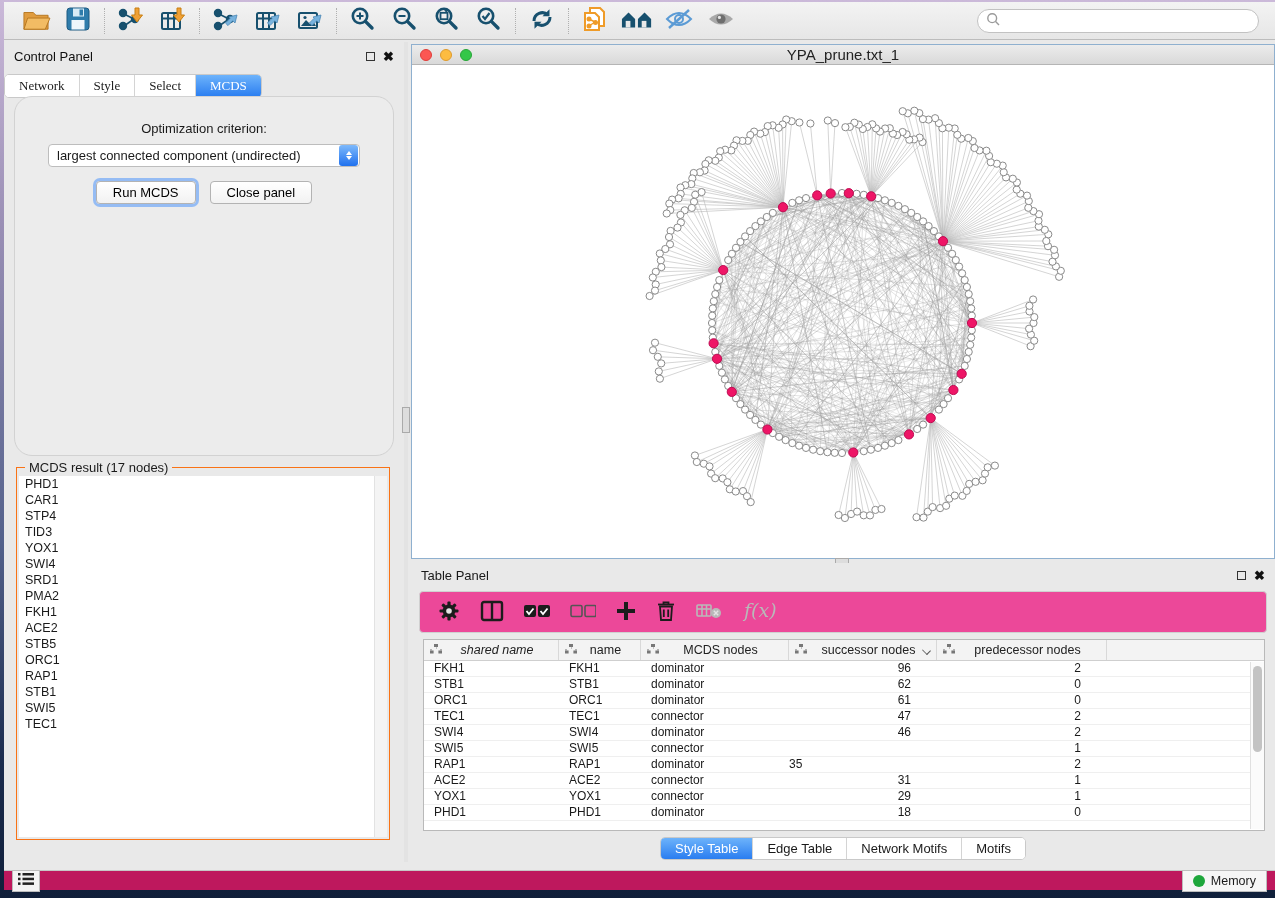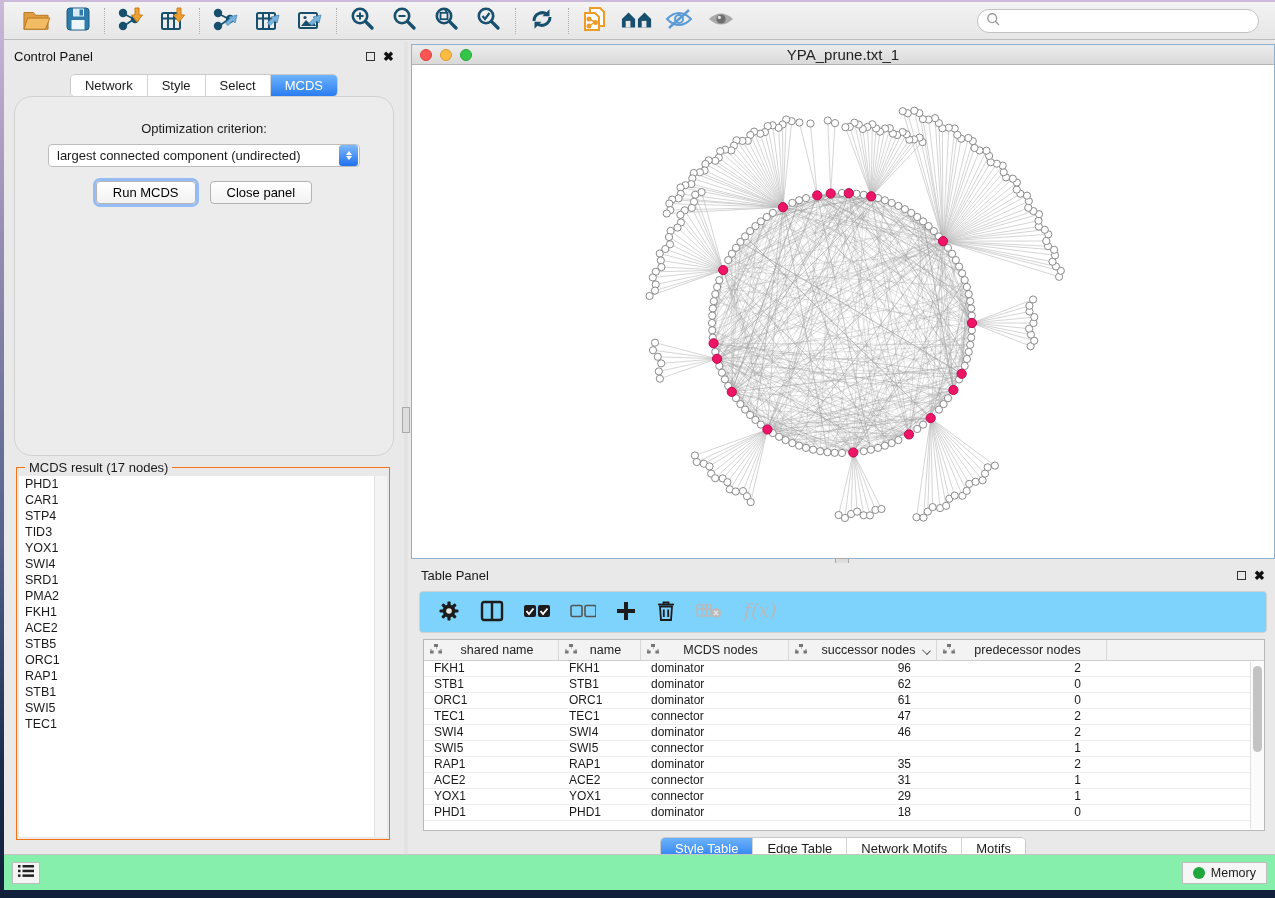--- a/index.html
+++ b/index.html
@@ -20,21 +20,21 @@
     display:flex; align-items:center; padding-left:8px; }
   .search-box input { border:none; outline:none; flex:1; font:12px "Liberation Sans",sans-serif; background:transparent; }
 
   
   .control-panel { position:absolute; left:0; top:40px; width:400px; bottom:28px; background:#e9e9e9; }
   .cp-header { height:28px; display:flex; align-items:center; padding:0 10px; }
   .cp-title { font-size:13px; color:#111; }
   .win-btns { margin-left:auto; display:flex; gap:8px; align-items:center; }
   .float-sq { width:9px; height:9px; border:1.5px solid #333; display:inline-block; }
   .close-x { font-weight:bold; font-size:13px; color:#111; line-height:9px; }
-  .cp-tabs { display:flex; justify-content:center; margin-top:4px; }
+  .cp-tabs { display:flex; justify-content:flex-start; margin-top:4px;font-family:Liberation Serif, serif; }
   .seg { display:flex; background:#fff; border:1px solid #c9c9c9; border-radius:5px; overflow:hidden; }
   .seg .tab { padding:3px 14px; font-size:13px; color:#1a1a1a; border-right:1px solid #d4d4d4; background:#fff; }
   .seg .tab:last-child { border-right:none; }
   .seg .tab.active { background:linear-gradient(#6db3fb,#2a7df0); color:#fff; }
   .cp-inner { position:absolute; left:10px; right:10px; top:54px; height:360px;
     background:#ececec; border:1px solid #d2d2d2; border-radius:18px; }
   .opt-label { text-align:center; margin-top:24px; font-size:13px; }
   .dropdown { margin:8px auto 0; width:312px; height:23px; background:#fff; border:1px solid #bdbdbd;
     border-radius:4px; display:flex; align-items:center; }
   .dropdown .dd-text { flex:1; padding-left:8px; font-size:13px; white-space:nowrap; overflow:hidden; }
@@ -68,38 +68,38 @@
   .dot.yellow { background:#fdbc40; border:1px solid #de9b2d; }
   .dot.green { background:#33c748; border:1px solid #27a537; }
   .net-title { position:absolute; left:0; right:0; text-align:center; font-size:15px; color:#222; }
   .net-canvas { position:absolute; left:0; right:0; top:20px; bottom:0; background:#fff; }
   .h-handle { position:absolute; left:50%; margin-left:-7px; top:516px; width:14px; height:8px;
     background:#ddd; border:1px solid #aaa; }
 
   
   .table-panel { position:absolute; left:3px; right:0; top:521px; bottom:4px; background:#e9e9e9; }
   .tp-header { height:24px; display:flex; align-items:center; padding:0 10px; }
-  .tp-toolbar { position:absolute; left:8px; right:8px; top:28px; height:42px; background:#7dd3fc;
+  .tp-toolbar { position:absolute; left:8px; right:8px; top:28px; height:42px; background:#ec4899;
     border:1px solid #d0d0d0; border-radius:4px; display:flex; align-items:center; gap:20px; padding-left:18px; }
   .tp-tool { display:flex; align-items:center; justify-content:center; }
   .tbl-wrap { position:absolute; left:12px; right:10px; top:76px; height:192px; background:#fff; border:1px solid #b9b9b9; }
   .tbl-head { display:flex; height:21px; background:#f3f3f3; border-bottom:1px solid #cfcfcf; }
   .th { display:flex; align-items:center; border-right:1px solid #d8d8d8; font-size:12.5px; color:#222; position:relative; }
   .th .hier { margin-left:6px; }
   .th .lbl { flex:1; text-align:center; padding-right:6px; }
   .th .sort-ch { position:absolute; right:6px; top:7px; width:7px; height:7px; border-right:1.6px solid #555;
     border-bottom:1.6px solid #555; transform:rotate(45deg) scale(1,.8); }
   .tbl-body .tr { display:flex; height:16px; border-bottom:1px solid #efefef; }
   .td { font-size:12px; line-height:15px; white-space:nowrap; overflow:hidden; }
   .tbl-scroll { position:absolute; right:0; top:22px; bottom:1px; width:14px; background:#fbfbfb; border-left:1px solid #e0e0e0; }
   .tbl-thumb { position:absolute; left:2px; right:2px; top:4px; height:86px; background:#c3c3c3; border-radius:6px; }
   .tp-tabs { position:absolute; left:0; right:0; top:274px; display:flex; justify-content:center; }
 
   
-  .status-bar { position:absolute; left:0; right:0; bottom:0; height:36px; background:#86efac; border-top:1px solid #c6c6c6;
+  .status-bar { position:absolute; left:0; right:0; bottom:0; height:20px; background:#be185d; border-top:1px solid #c6c6c6;
     display:flex; align-items:center; padding:5px 8px; }
   .sb-left-btn { width:28px; height:22px; background:#f4f4f4; border:1px solid #bdbdbd; display:flex; align-items:center; justify-content:center; }
   .memory-btn { margin-left:auto; height:22px; background:#f6f6f6; border:1px solid #bdbdbd; display:flex;
     align-items:center; gap:6px; padding:0 10px; font-size:12.5px; }
   .mem-dot { width:12px; height:12px; border-radius:50%; background:#1ea73c; }
 </style>
 </head>
 <body>
 
 <div class="app">
@@ -1363,21 +1363,21 @@
               </svg></span>
           </span>
           <span class="tp-tool">
             <span><svg width="38" height="24" viewBox="0 0 38 24">
                 <text x="2" y="18" font-family="DejaVu Serif, serif" font-style="italic" font-size="19" fill="#b9b9b9">f(x)</text>
               </svg></span>
           </span>
         </div>
       <div class="tbl-wrap">
         <div class="tbl-head" id="tblHead">
-            <div class="th" style="width: 135px;">
+            <div class="th" style="width: 135px; font-style: italic;">
               <span class="hier"><svg width="12" height="10" viewBox="0 0 12 10">
                   <g fill="#777">
                     <rect x="4" y="0" width="4" height="3"></rect>
                     <rect x="0" y="6.5" width="3.6" height="3"></rect>
                     <rect x="8.4" y="6.5" width="3.6" height="3"></rect>
                     <path d="M5.7 3v2H1.5v1.5h-1V5h5.2V3zM6.3 3v2h4.2v1.5h1V5H6.7V3z"></path>
                   </g>
                 </svg></span>
               <span class="lbl">shared name</span>
             </div>
@@ -1467,21 +1467,21 @@
               <div class="td" style="width: 135px; text-align: left; padding: 0px 0px 0px 10px;">SWI5</div>
               <div class="td" style="width: 82px; text-align: left; padding: 0px 0px 0px 10px;">SWI5</div>
               <div class="td" style="width: 148px; text-align: left; padding: 0px 0px 0px 10px;">connector</div>
               <div class="td" style="width: 148px; text-align: center; padding: 0px 26px 0px 0px; margin-top: 16px;">43</div>
               <div class="td" style="width: 170px; text-align: right; padding: 0px 26px 0px 0px;">1</div>
             </div>
             <div class="tr">
               <div class="td" style="width: 135px; text-align: left; padding: 0px 0px 0px 10px;">RAP1</div>
               <div class="td" style="width: 82px; text-align: left; padding: 0px 0px 0px 10px;">RAP1</div>
               <div class="td" style="width: 148px; text-align: left; padding: 0px 0px 0px 10px;">dominator</div>
-              <div class="td" style="width: 148px; text-align: right; padding: 0px 26px 0px 0px;">35</div>
+              <div class="td" style="width: 148px; text-align: left; padding: 0px 26px 0px 0px;">35</div>
               <div class="td" style="width: 170px; text-align: right; padding: 0px 26px 0px 0px;">2</div>
             </div>
             <div class="tr">
               <div class="td" style="width: 135px; text-align: left; padding: 0px 0px 0px 10px;">ACE2</div>
               <div class="td" style="width: 82px; text-align: left; padding: 0px 0px 0px 10px;">ACE2</div>
               <div class="td" style="width: 148px; text-align: left; padding: 0px 0px 0px 10px;">connector</div>
               <div class="td" style="width: 148px; text-align: right; padding: 0px 26px 0px 0px;">31</div>
               <div class="td" style="width: 170px; text-align: right; padding: 0px 26px 0px 0px;">1</div>
             </div>
             <div class="tr">

